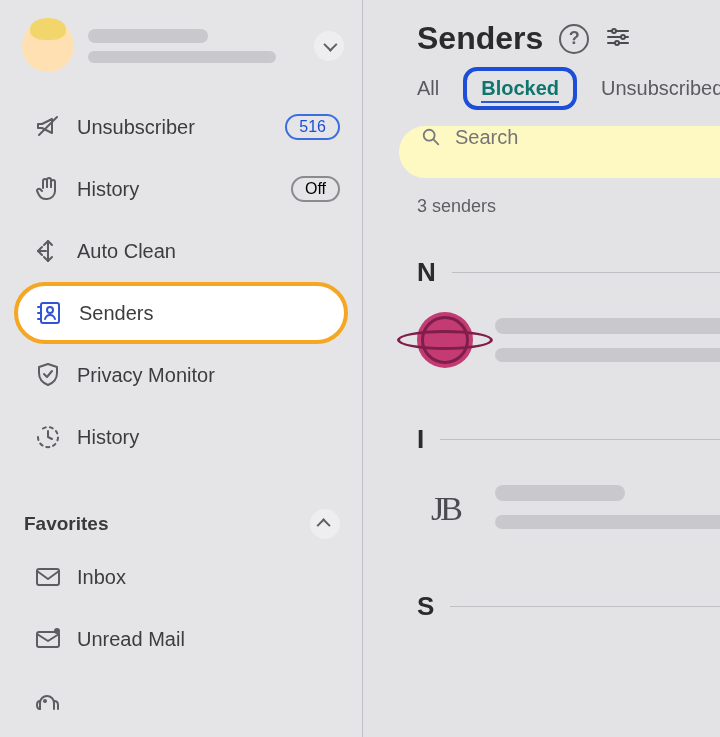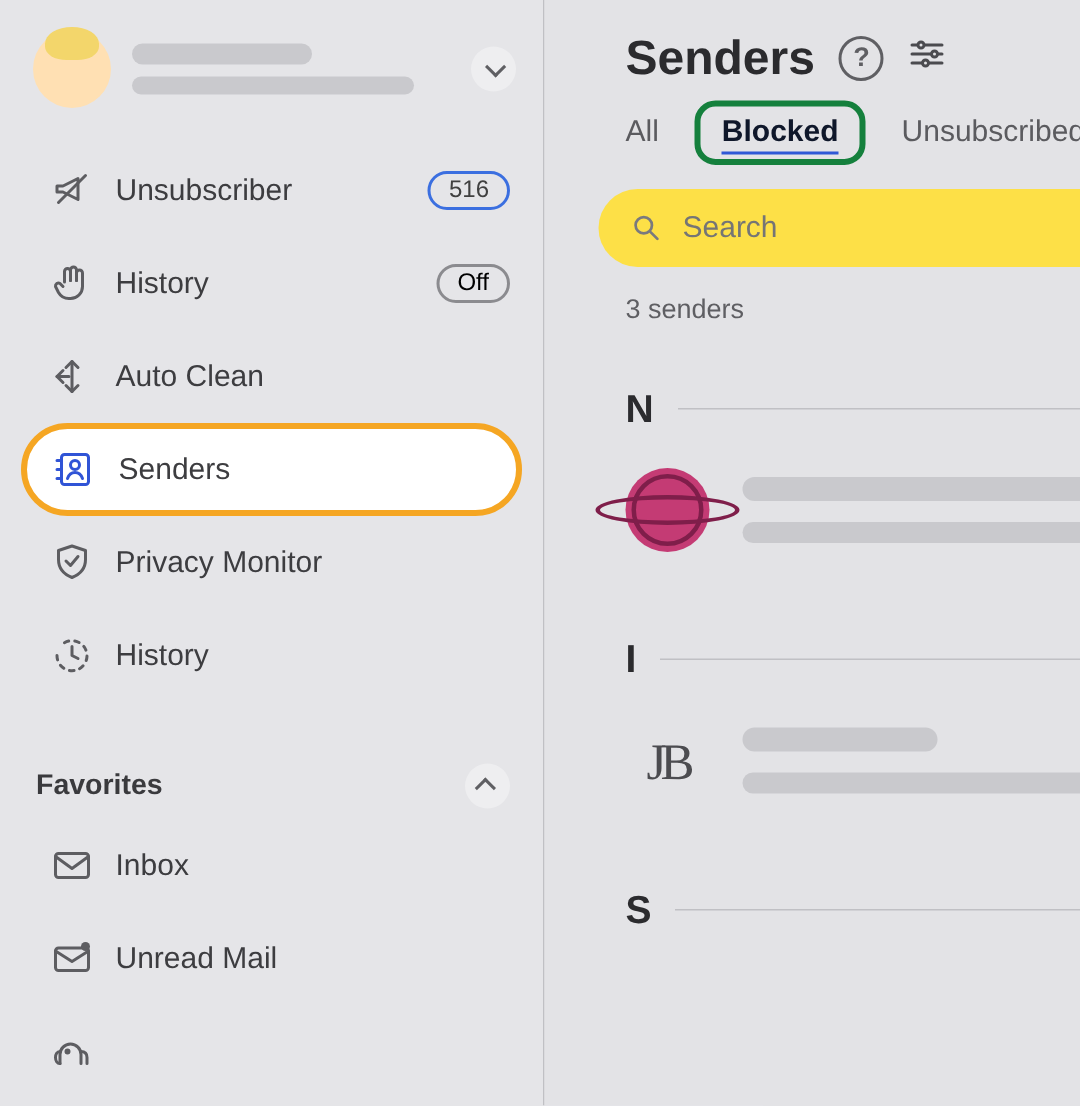--- a/index.html
+++ b/index.html
@@ -54,21 +54,21 @@
     }
     .nav-list { margin-top:18px; }
     .nav-item {
       display:flex; align-items:center; gap:15px;
       padding: 0 22px 0 34px;
       height:62px;
       font-size:20px; color:#3d3d40;
     }
     .nav-item .icon { width:28px; height:28px; display:flex; align-items:center; justify-content:center; flex:none; }
     .nav-item .badge {
-      margin-left:auto; border:2px solid #3b6fe0; color:#404040;
+      margin-left:auto; border:2px solid #3b6fe0; color:#1d4ed8;
       border-radius:14px; padding:2px 12px; font-size:16px; font-weight:500;
     }
     .nav-item .pill {
       margin-left:auto; border:2px solid #8b8b8f; color:#000000;
       border-radius:14px; padding:2px 12px; font-size:16px;
     }
     .nav-item.highlighted {
       background:#fff; border:4px solid #f5a623; border-radius:32px;
       margin:0 14px; padding:0 8px 0 18px; height:62px;
     }
@@ -92,27 +92,27 @@
       display:flex; align-items:center; justify-content:center; font-size:18px; font-weight:700;
       color:#5f5f63;
     }
     .filters-icon { width:26px; height:26px; }
     .tabs {
       display:flex; align-items:center; gap:24px; padding:0 0 0 54px;
       margin-top:10px; font-size:20px; color:#5b5b5f;
     }
     .tab { padding:4px 0; }
     .tab.active {
-      color:#0f172a; font-weight:700; border:4px solid #15803d; border-radius:14px;
+      color:#0f766e; font-weight:700; border:4px solid #1d4ed8; border-radius:14px;
       padding:6px 14px;
     }
     .tab.active span { border-bottom:2px solid #2f58d6; padding-bottom:2px; }
     .searchbar {
-      margin:16px 0 0 36px; height:52px; background:#fde047;
-      border-radius:26px 0 0 26px; display:flex; align-items:center; gap:14px;
+      margin:16px 0 0 36px; height:52px; background:#fef9c3;
+      border-radius:26px 0 0 26px; display:flex; align-items:flex-start; gap:14px;
       padding:0 0 0 22px;
     }
     .search-icon { width:22px; height:22px; }
     .search-input {
       border:none; background:transparent; outline:none; font-size:20px; color:#7a7a7e;
       flex:1;
     }
     .count { padding:18px 0 0 54px; font-size:18px; color:#5f5f63; }
     .group-letter {
       padding:40px 0 0 54px; display:flex; align-items:center; gap:16px;

